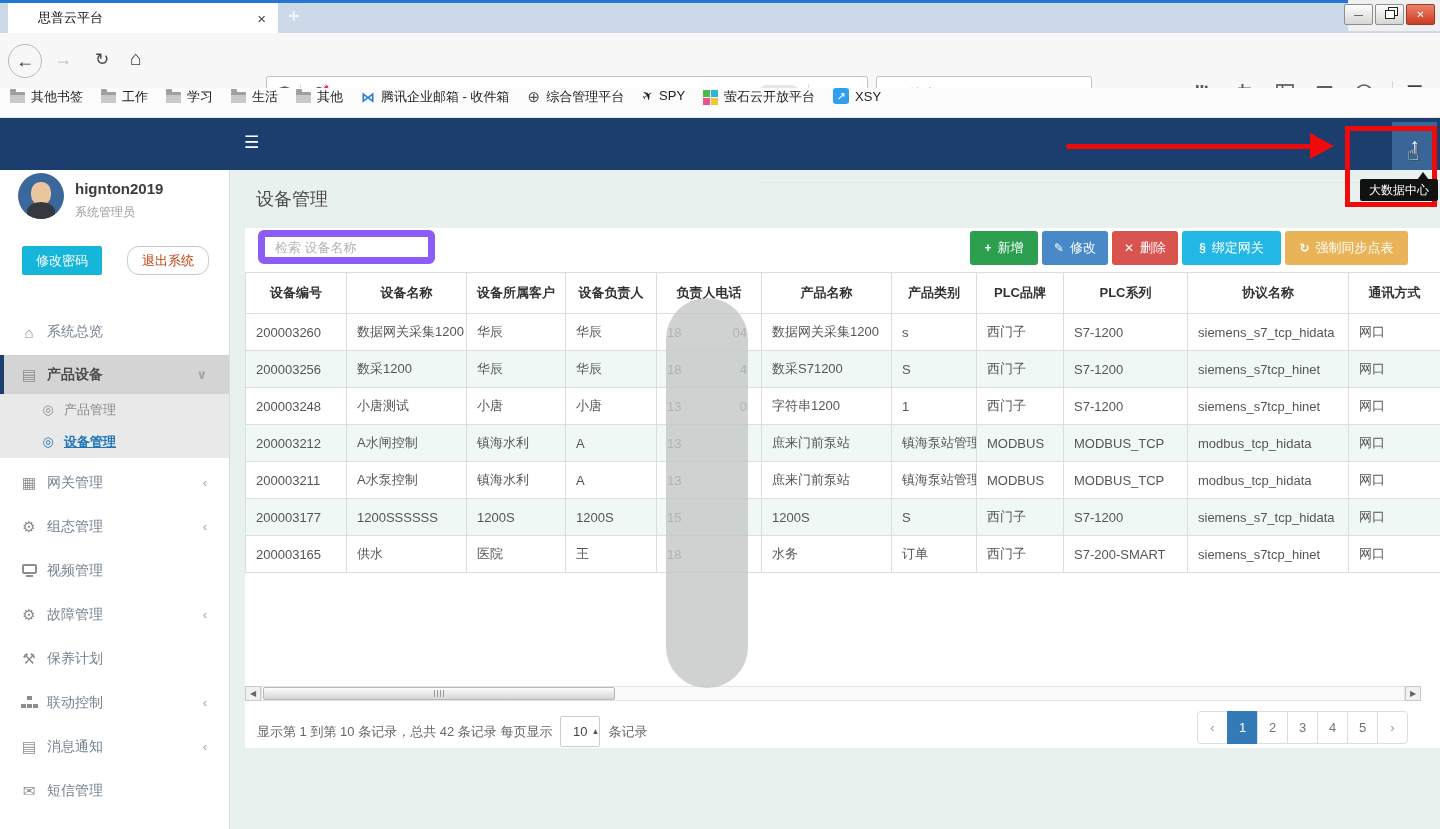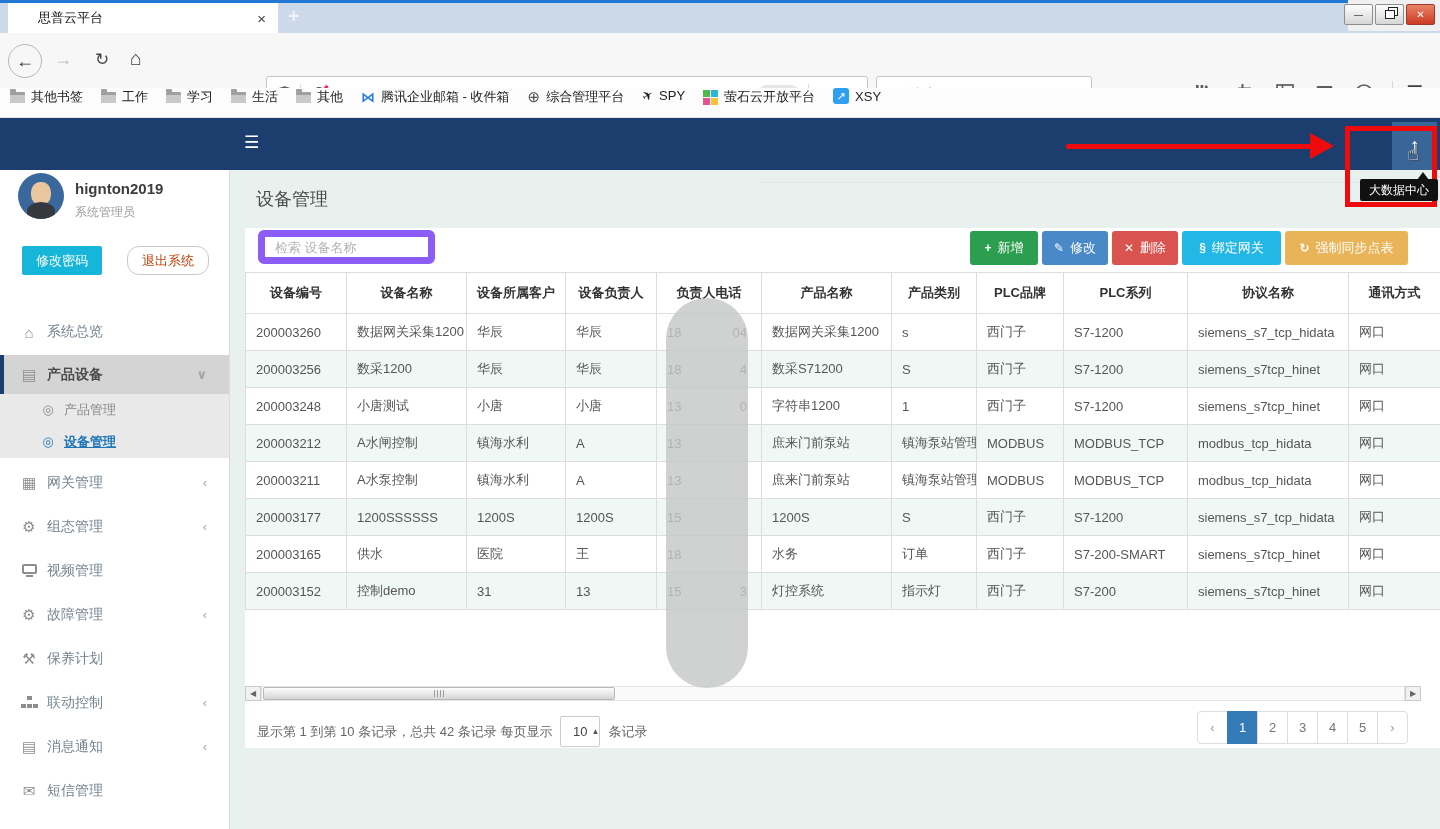--- a/index.html
+++ b/index.html
@@ -530,38 +530,20 @@
               <td class="phone">
                 <span class="ph">
                   <span>18</span>
                   <span></span>
                 </span>
               </td>
               <td>水务</td>
               <td>订单</td>
               <td>西门子</td>
               <td>S7-200-SMART</td>
-              <td>siemens_s7tcp_hinet</td>
-              <td>网口</td>
-            </tr>
-            <tr>
-              <td>200003152</td>
-              <td>控制demo</td>
-              <td>31</td>
-              <td>13</td>
-              <td class="phone">
-                <span class="ph">
-                  <span>15</span>
-                  <span>3</span>
-                </span>
-              </td>
-              <td>灯控系统</td>
-              <td>指示灯</td>
-              <td>西门子</td>
-              <td>S7-200</td>
               <td>siemens_s7tcp_hinet</td>
               <td>网口</td>
             </tr>
           </tbody>
       </table>
     </div>
     <div id="hscroll">
       <div class="sb-btn" style="left:0">◀</div>
       <div class="sb-track"></div>
       <div class="sb-thumb">

